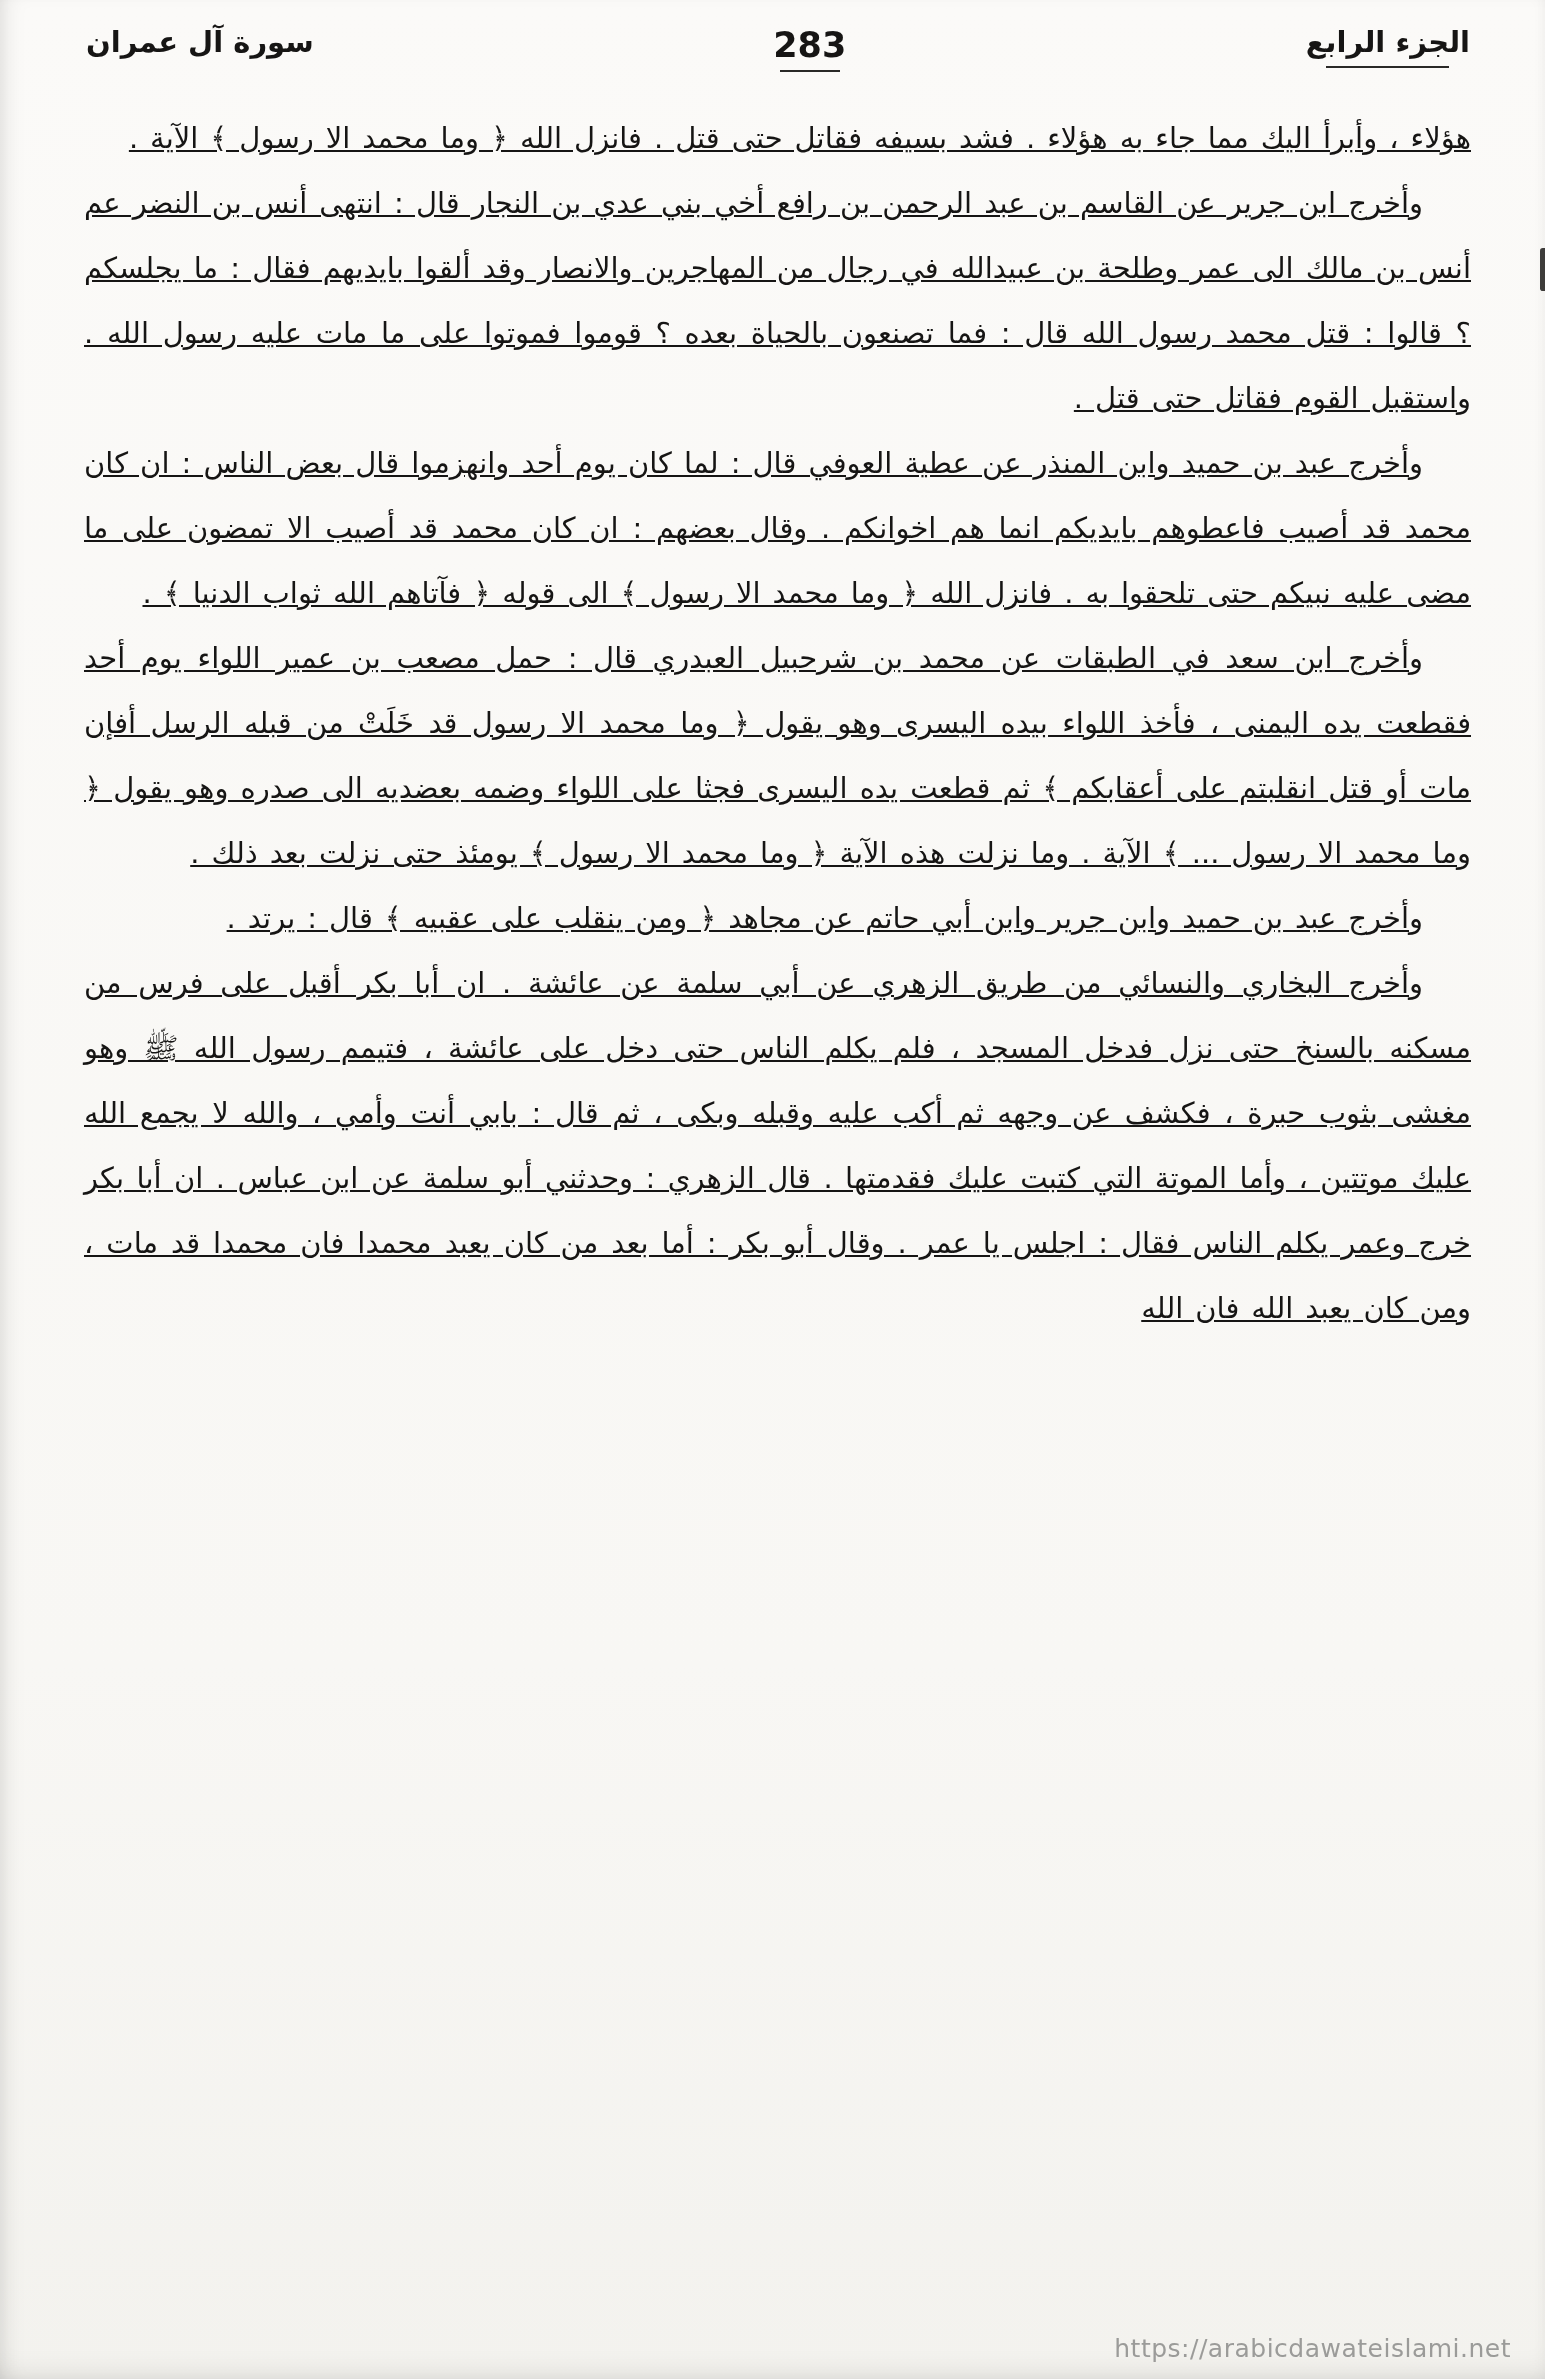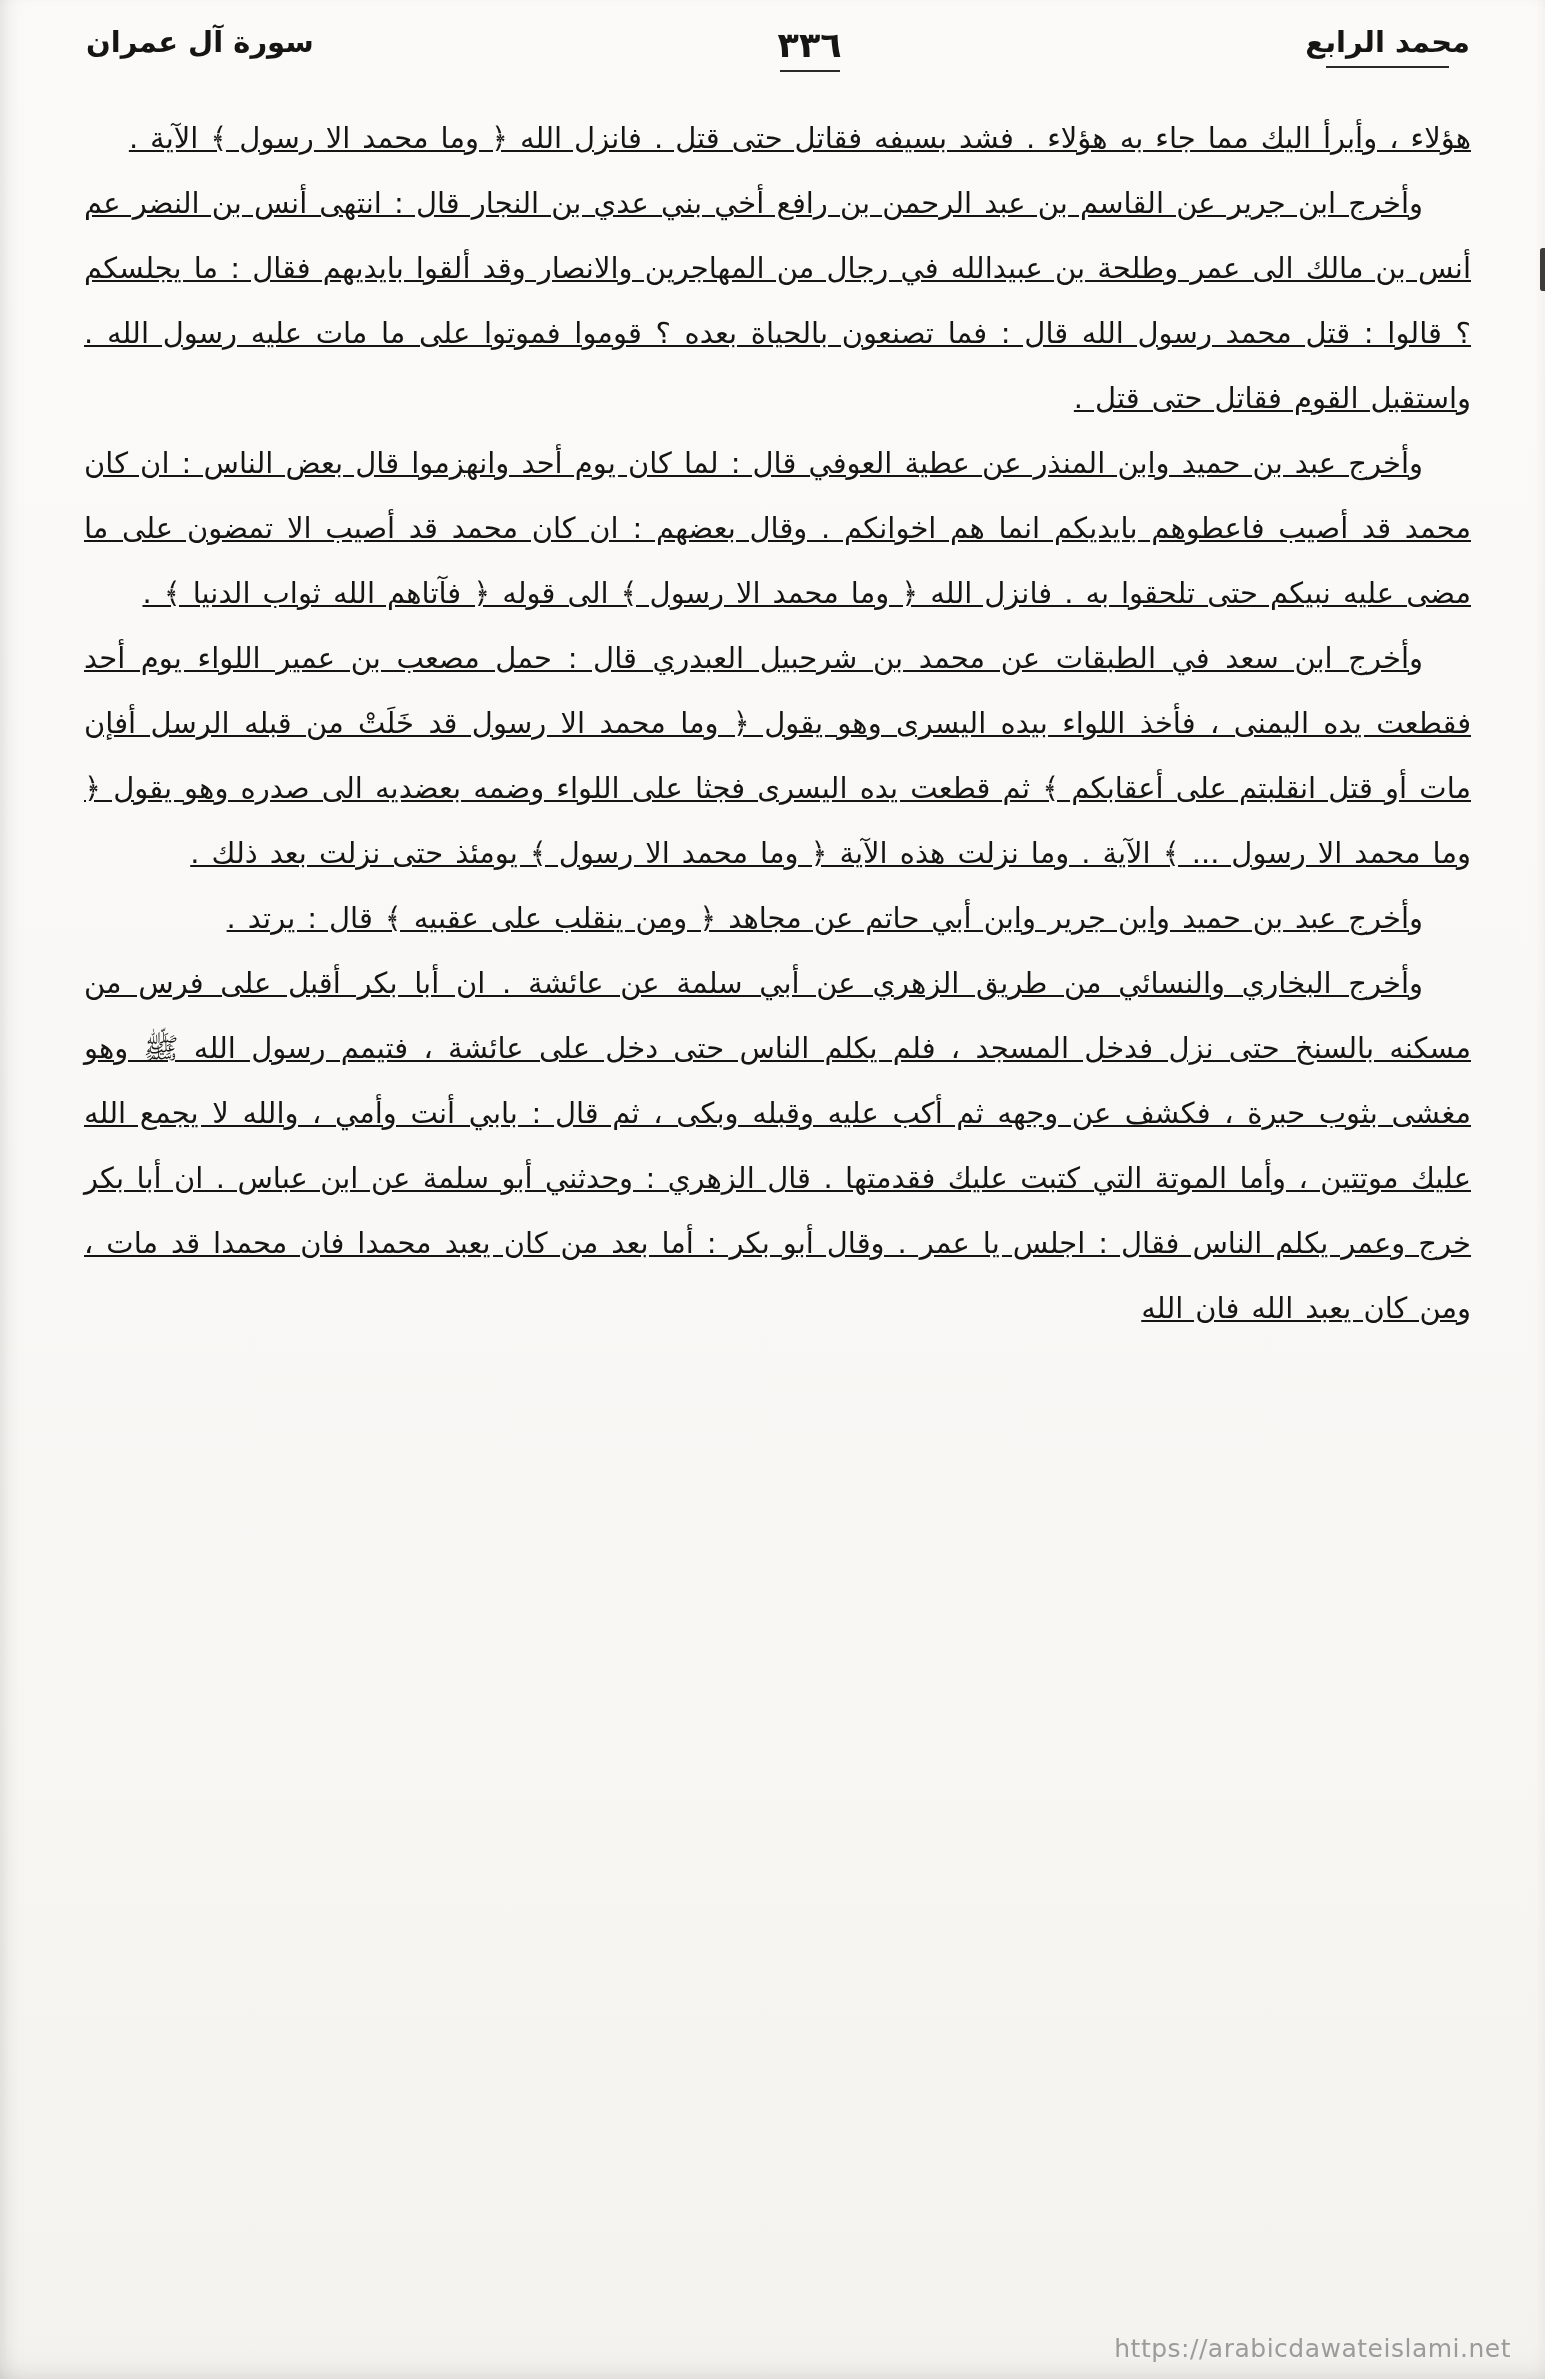--- a/index.html
+++ b/index.html
@@ -102,25 +102,25 @@
     opacity: .85;
   }
 </style>
 </head>
 <body>
 
 <div class="page">
 
   <header class="page-header">
     <div class="hdr-item">
-      <div class="hdr-title">محمد الرابع</div>
+      <div class="hdr-title">الجزء الرابع</div>
       <div class="hdr-rule right"></div>
     </div>
     <div class="hdr-item">
-      <div class="page-number">٣٣٦</div>
+      <div class="page-number">283</div>
       <div class="hdr-rule center"></div>
     </div>
     <div class="hdr-item">
       <div class="hdr-title">سورة آل عمران</div>
     </div>
   </header>
 
   <main class="body-text">
     <p class="no-indent">هؤلاء ، وأبرأ اليك مما جاء به هؤلاء . فشد بسيفه فقاتل حتى قتل . فانزل الله ﴿ وما محمد الا رسول ﴾ الآية .</p>
     <p>وأخرج ابن جرير عن القاسم بن عبد الرحمن بن رافع أخي بني عدي بن النجار قال : انتهى أنس بن النضر عم أنس بن مالك الى عمر وطلحة بن عبيدالله في رجال من المهاجرين والانصار وقد ألقوا بايديهم فقال : ما يجلسكم ؟ قالوا : قتل محمد رسول الله قال : فما تصنعون بالحياة بعده ؟ قوموا فموتوا على ما مات عليه رسول الله . واستقبل القوم فقاتل حتى قتل .</p>

